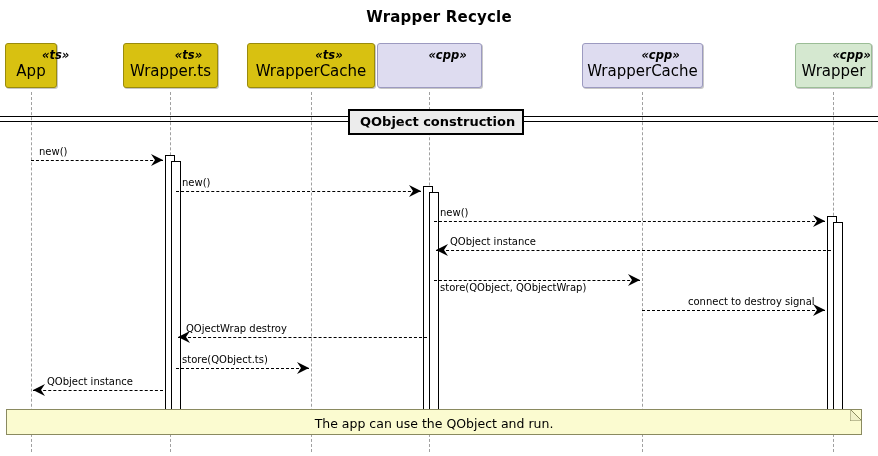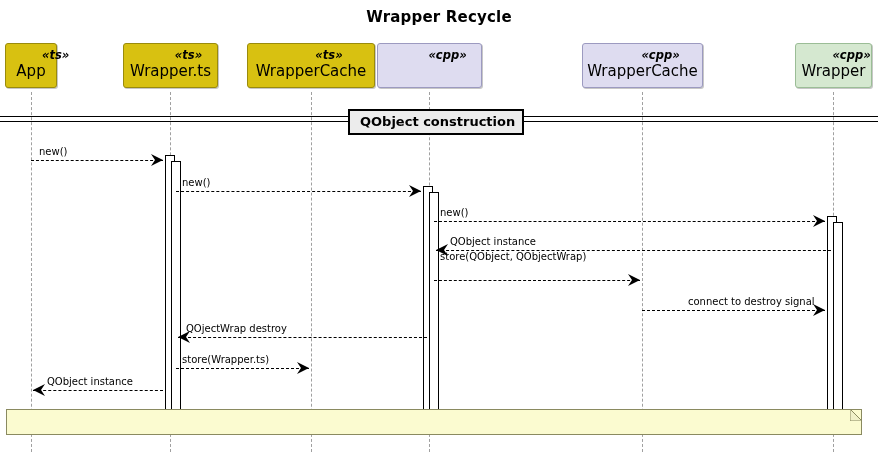--- a/index.html
+++ b/index.html
@@ -227,52 +227,53 @@
           <polygon points="12,0 0,6 12,12 8,6" fill="#000000"></polygon>
         </svg>
       </div>
       <div class="msg-label" style="left: 450px; top: 237px;">QObject instance</div>
       <div class="msg-line" style="left: 434px; top: 280px; width: 206px;"></div>
       <div class="arrow-head" style="top: 274px; left: 628px;">
         <svg width="12" height="12" viewBox="0 0 12 12">
           <polygon points="0,0 12,6 0,12 4,6" fill="#000000"></polygon>
         </svg>
       </div>
-      <div class="msg-label" style="left: 440px; top: 252px;">store(QObject, QObjectWrap)</div>
+      <div class="msg-label" style="left: 440px; top: 283px;">store(QObject, QObjectWrap)</div>
       <div class="msg-line" style="left: 642px; top: 310px; width: 183px;"></div>
       <div class="arrow-head" style="top: 304px; left: 813px;">
         <svg width="12" height="12" viewBox="0 0 12 12">
           <polygon points="0,0 12,6 0,12 4,6" fill="#000000"></polygon>
         </svg>
       </div>
       <div class="msg-label" style="left: 688px; top: 297px;">connect to destroy signal</div>
       <div class="msg-line" style="left: 178px; top: 337px; width: 249px;"></div>
       <div class="arrow-head" style="top: 331px; left: 178px;">
         <svg width="12" height="12" viewBox="0 0 12 12">
           <polygon points="12,0 0,6 12,12 8,6" fill="#000000"></polygon>
         </svg>
       </div>
       <div class="msg-label" style="left: 186px; top: 324px;">QOjectWrap destroy</div>
       <div class="msg-line" style="left: 176px; top: 368px; width: 133px;"></div>
       <div class="arrow-head" style="top: 362px; left: 297px;">
         <svg width="12" height="12" viewBox="0 0 12 12">
           <polygon points="0,0 12,6 0,12 4,6" fill="#000000"></polygon>
         </svg>
       </div>
-      <div class="msg-label" style="left: 182px; top: 355px;">store(Wrapper.ts)</div>
+      <div class="msg-label" style="left: 182px; top: 355px;">store(QObject.ts)</div>
       <div class="msg-line" style="left: 33px; top: 390px; width: 130px;"></div>
       <div class="arrow-head" style="top: 384px; left: 33px;">
         <svg width="12" height="12" viewBox="0 0 12 12">
           <polygon points="12,0 0,6 12,12 8,6" fill="#000000"></polygon>
         </svg>
       </div>
       <div class="msg-label" style="left: 47px; top: 377px;">QObject instance</div>
     </div>
 
   <div class="note" id="note-box" style="left: 6px; top: 409px; width: 856px; height: 26px;">
+    <div class="note-text" id="note-text" style="top: 6px;">The app can use the QObject and run.</div>
     <div class="note-fold" id="note-fold" style="left: 843px; top: -1px;">
       <svg width="12" height="12" viewBox="0 0 12 12">
         <polygon points="0,0 12,12 0,12" fill="#f0f0c8" stroke="#8a8a60" stroke-width="1"></polygon>
       </svg>
     </div>
   </div>
 
 </div>
 
 </body></html>

